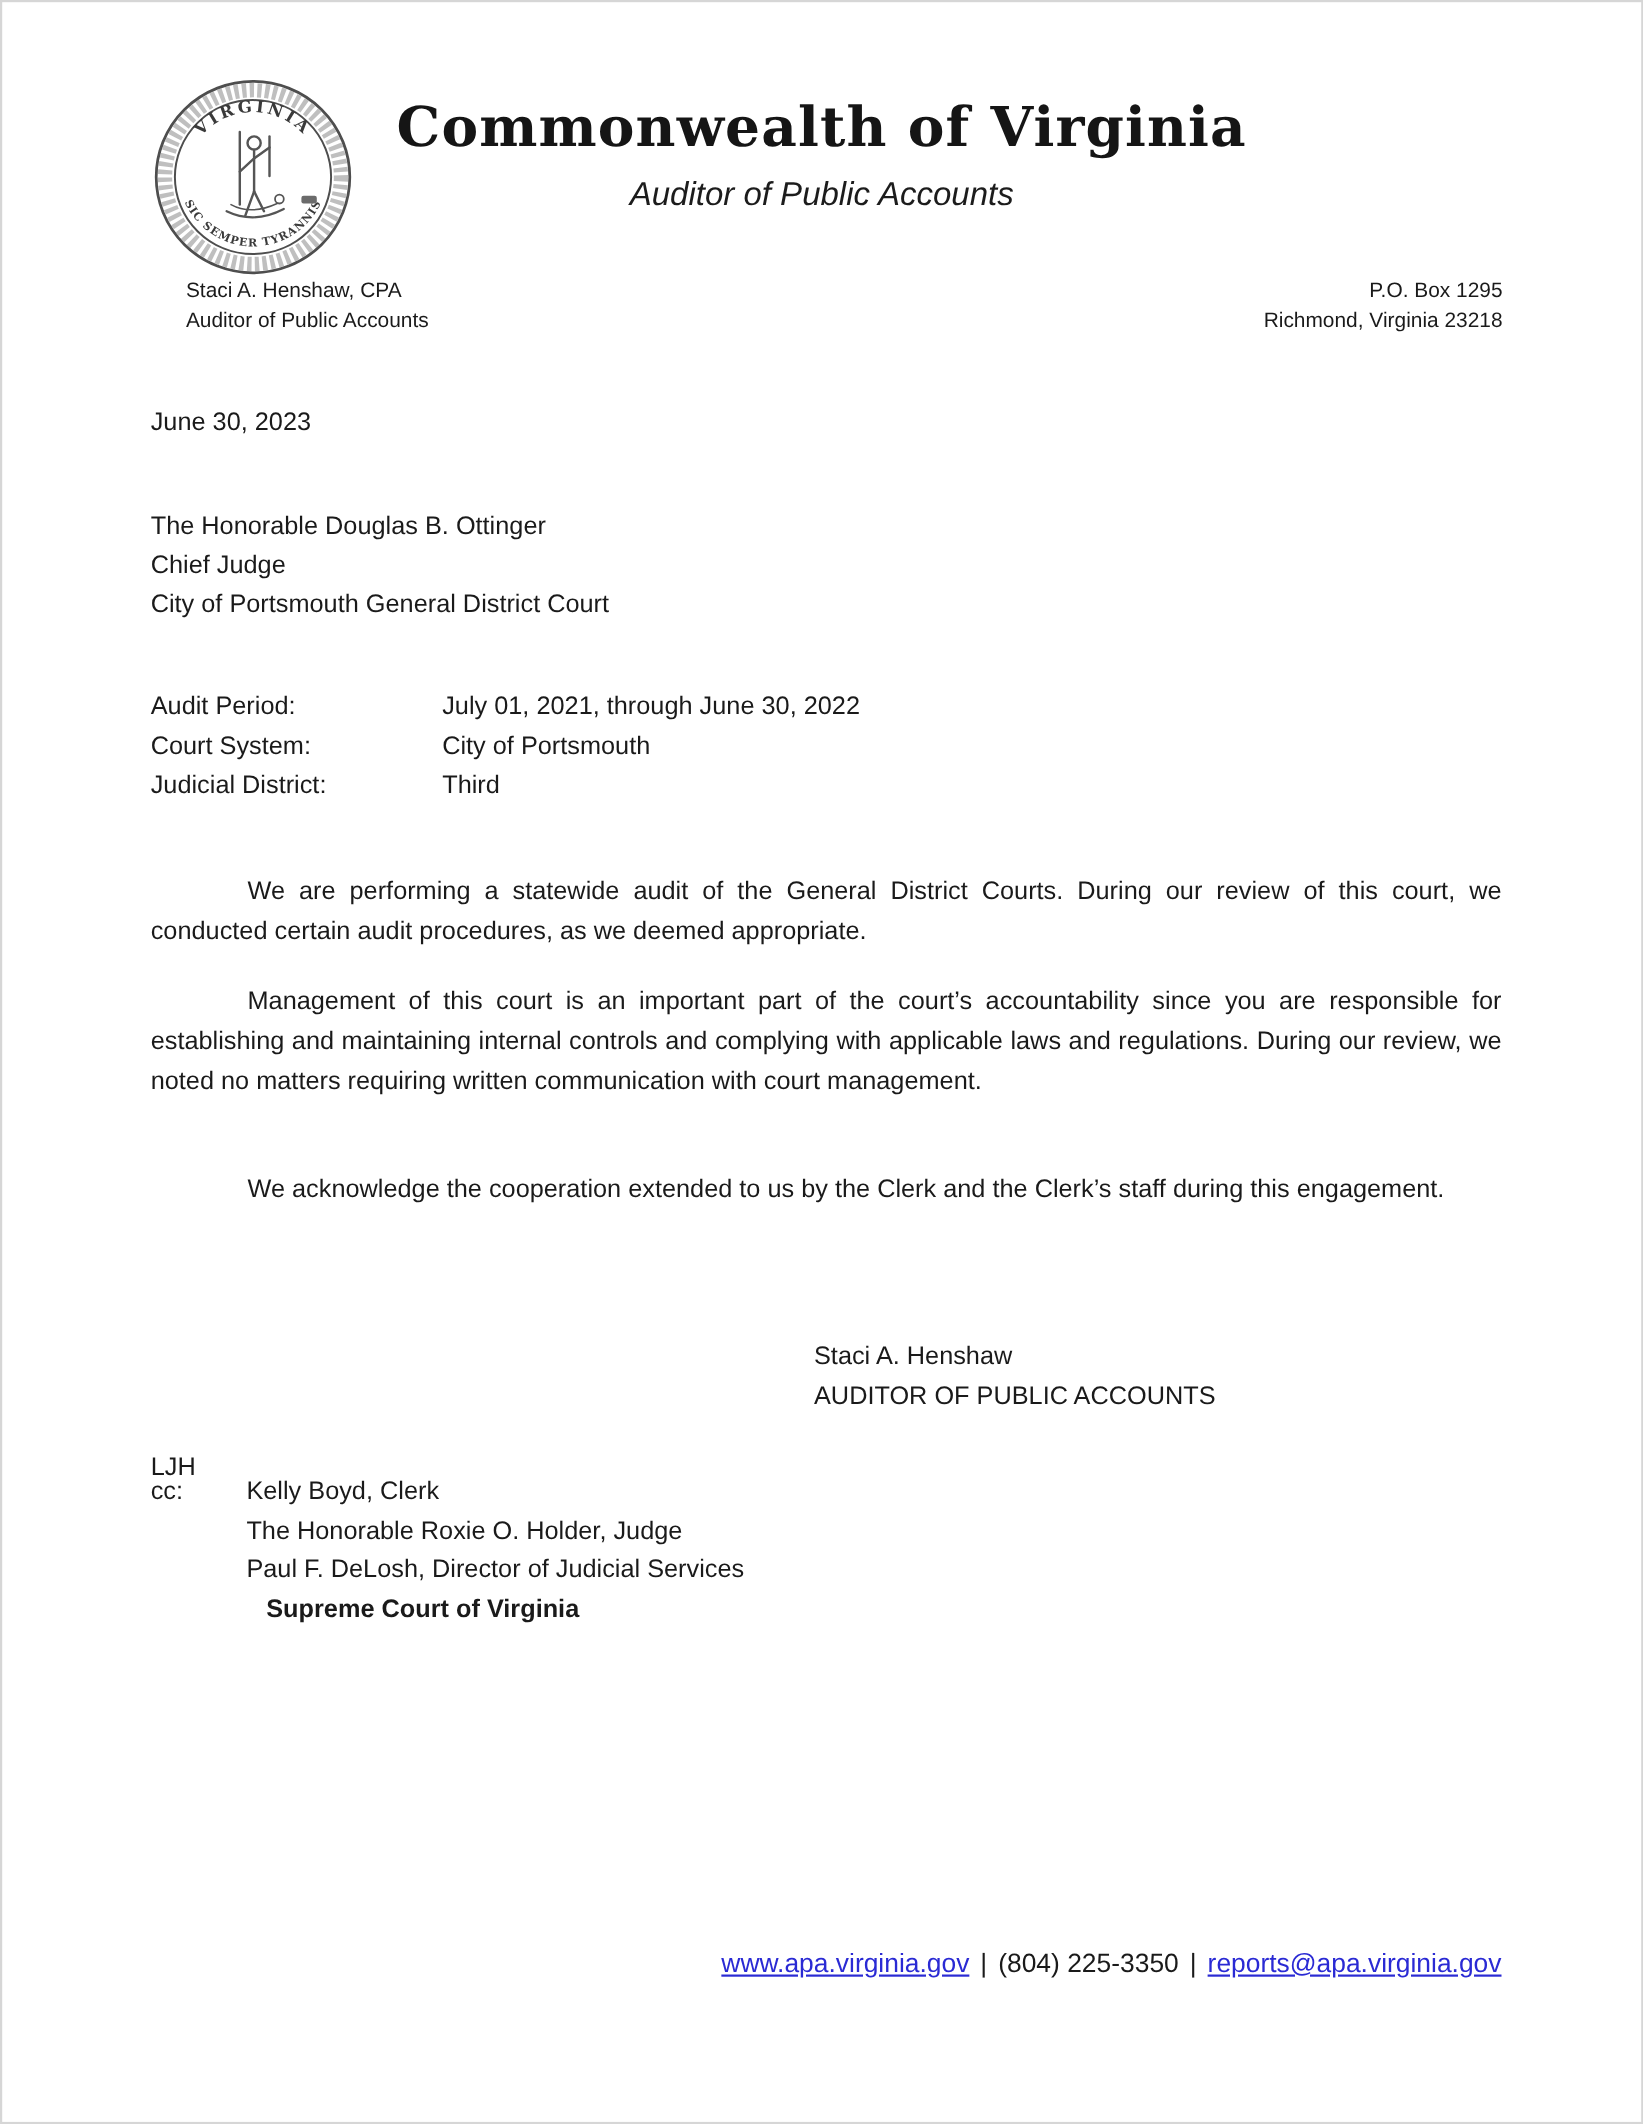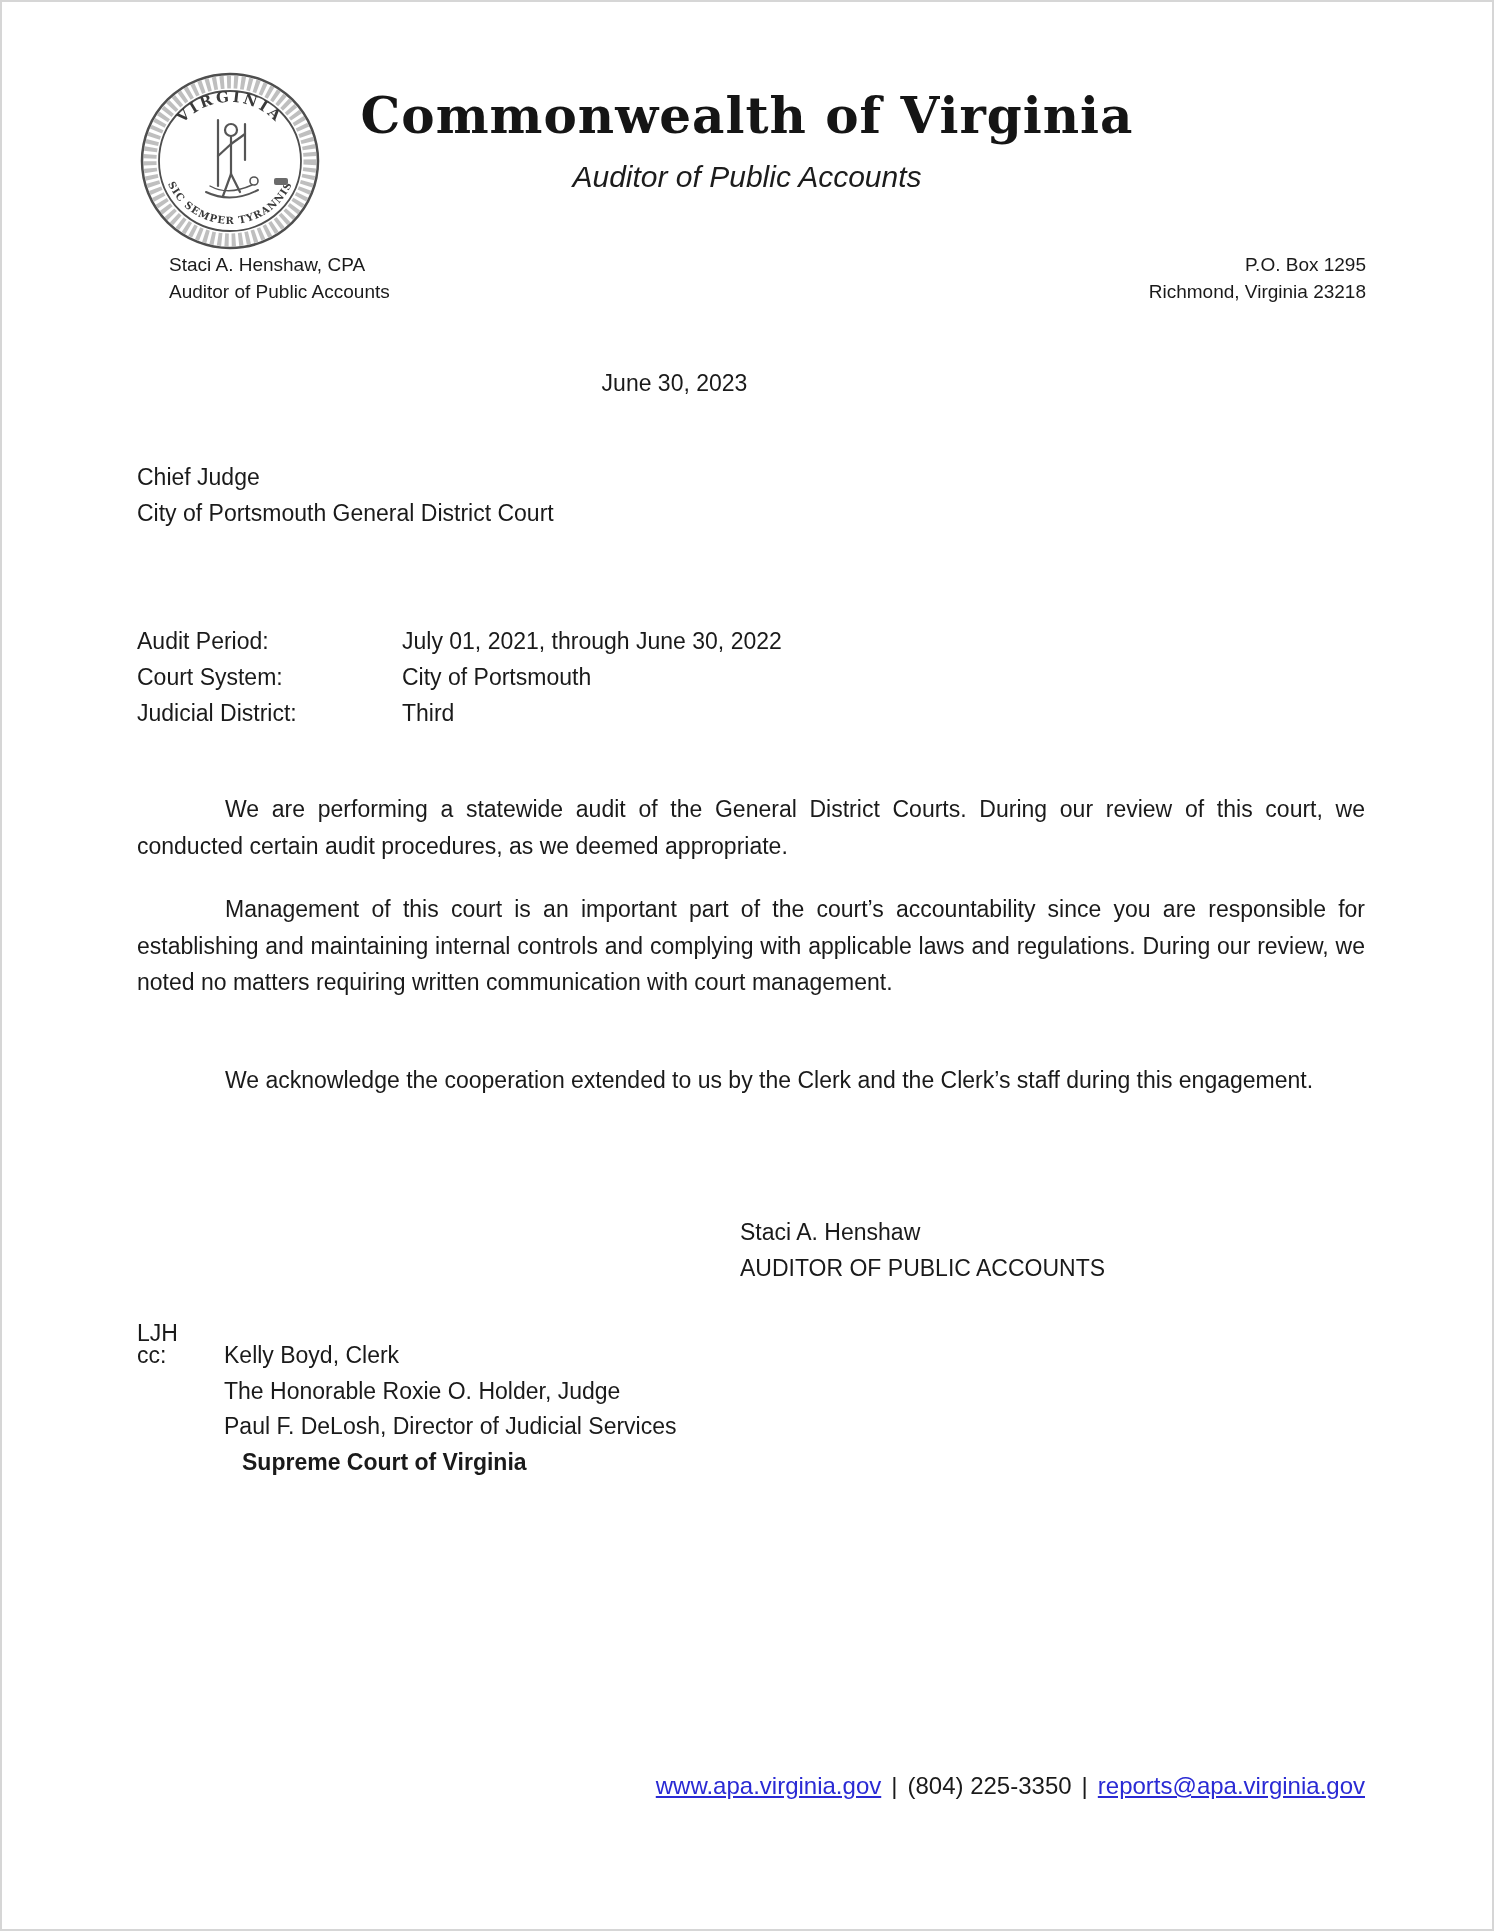--- a/index.html
+++ b/index.html
@@ -21,21 +21,21 @@
     font-family:"DejaVu Serif", serif;
     font-weight:700;font-size:50px;letter-spacing:1px;color:#151515;
   }
   .org-subtitle{
     left:0;right:0;top:158px;text-align:center;
     font-style:italic;font-size:30px;color:#1c1c1c;
   }
   .contact-left{left:127px;top:249px;font-size:19px;line-height:27px;margin-left:40px;}
   .contact-right{right:126px;top:249px;font-size:19px;line-height:27px;text-align:right;}
   
-  .date-line{left:135px;width:1075px;top:368px;text-align:center;font-size:23px;}
+  .date-line{left:135px;width:1075px;top:368px;font-size:23px;}
   
   .recipient{left:135px;top:458px;font-size:23px;line-height:35.5px;}
   
   .audit-info{left:135px;top:621px;font-size:23px;line-height:36px;}
   .audit-row{display:flex;align-items:flex-end;}
   .audit-label{width:265px;flex:0 0 265px;}
   
   .para{
     left:135px;width:1228px;
     font-size:23px;line-height:36.5px;
@@ -105,20 +105,21 @@
   </div>
 
   <div class="abs contact-right">
     <div>P.O. Box 1295</div>
     <div>Richmond, Virginia 23218</div>
   </div>
 
   <div class="abs date-line">June 30, 2023</div>
 
   <div class="abs recipient">
+    <div>The Honorable Douglas B. Ottinger</div>
     <div>Chief Judge</div>
     <div>City of Portsmouth General District Court</div>
   </div>
 
   <div class="abs audit-info">
     <div class="audit-row">
       <div class="audit-label">Audit Period:</div>
       <div>July 01, 2021, through June 30, 2022</div>
     </div>
     <div class="audit-row">

